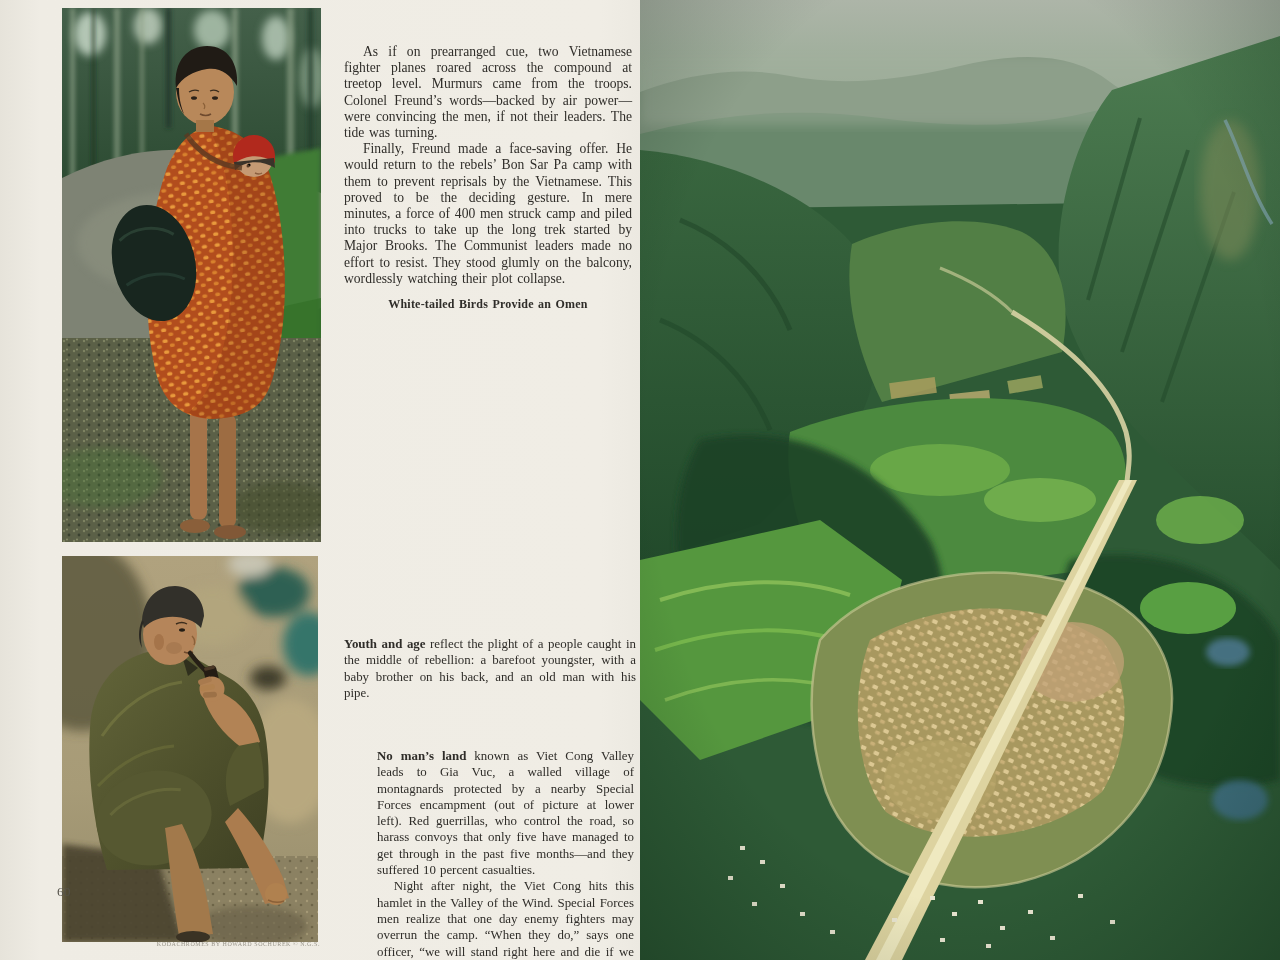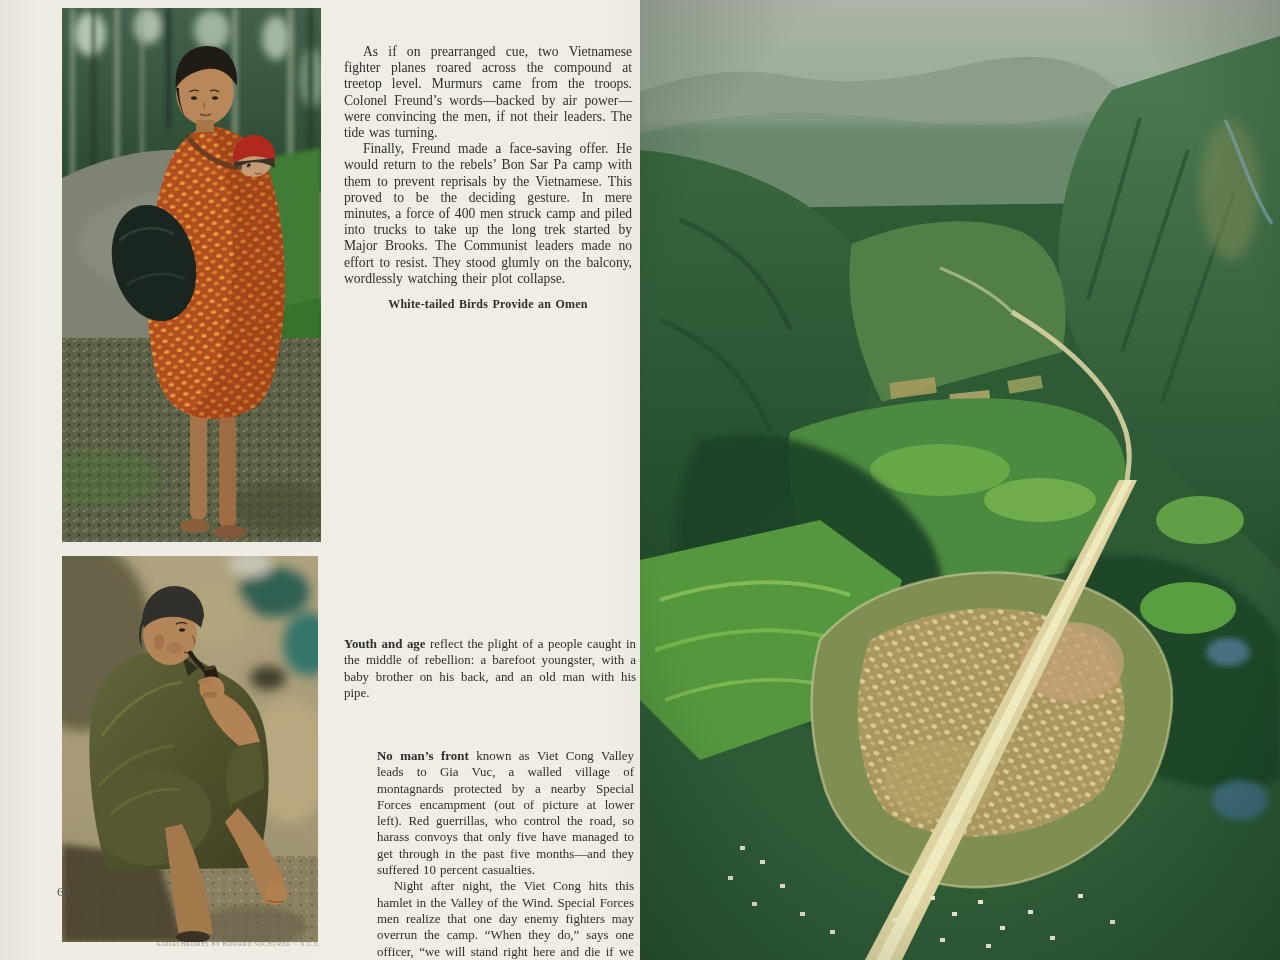--- a/index.html
+++ b/index.html
@@ -241,21 +241,21 @@
     <p>As if on prearranged cue, two Vietnamese fighter planes roared across the compound at treetop level. Murmurs came from the troops. Colonel Freund’s words—backed by air power—were convincing the men, if not their leaders. The tide was turning.</p>
     <p>Finally, Freund made a face-saving offer. He would return to the rebels’ Bon Sar Pa camp with them to prevent reprisals by the Vietnamese. This proved to be the deciding gesture. In mere minutes, a force of 400 men struck camp and piled into trucks to take up the long trek started by Major Brooks. The Communist leaders made no effort to resist. They stood glumly on the balcony, wordlessly watching their plot collapse.</p>
     <h3>White-tailed Birds Provide an Omen</h3>
   </div>
 
   <div class="caption" id="caption-youth">
     <p><span class="lead">Youth and age</span><span> reflect the plight of a people caught in the middle of rebellion: a barefoot youngster, with a baby brother on his back, and an old man with his pipe.</span></p>
   </div>
 
   <div class="caption" id="caption-nomans">
-    <p><span class="lead">No man’s front</span><span> known as Viet Cong Valley leads to Gia Vuc, a walled village of montagnards protected by a nearby Special Forces encampment (out of picture at lower left). Red guerrillas, who control the road, so harass convoys that only five have managed to get through in the past five months—and they suffered 10 percent casualties.</span></p>
+    <p><span class="lead">No man’s land</span><span> known as Viet Cong Valley leads to Gia Vuc, a walled village of montagnards protected by a nearby Special Forces encampment (out of picture at lower left). Red guerrillas, who control the road, so harass convoys that only five have managed to get through in the past five months—and they suffered 10 percent casualties.</span></p>
     <p class="indent">Night after night, the Viet Cong hits this hamlet in the Valley of the Wind. Special Forces men realize that one day enemy fighters may overrun the camp. “When they do,” says one officer, “we will stand right here and die if we have to.”</p>
   </div>
 
   <div class="photo" id="photo-aerial">
     <svg width="640" height="960" viewBox="0 0 640 960" xmlns="http://www.w3.org/2000/svg">
       <defs>
         <linearGradient id="a_sky" x1="0" y1="0" x2="0" y2="1">
           <stop offset="0" stop-color="#adb5a8"></stop>
           <stop offset="1" stop-color="#8ea68c"></stop>
         </linearGradient>

